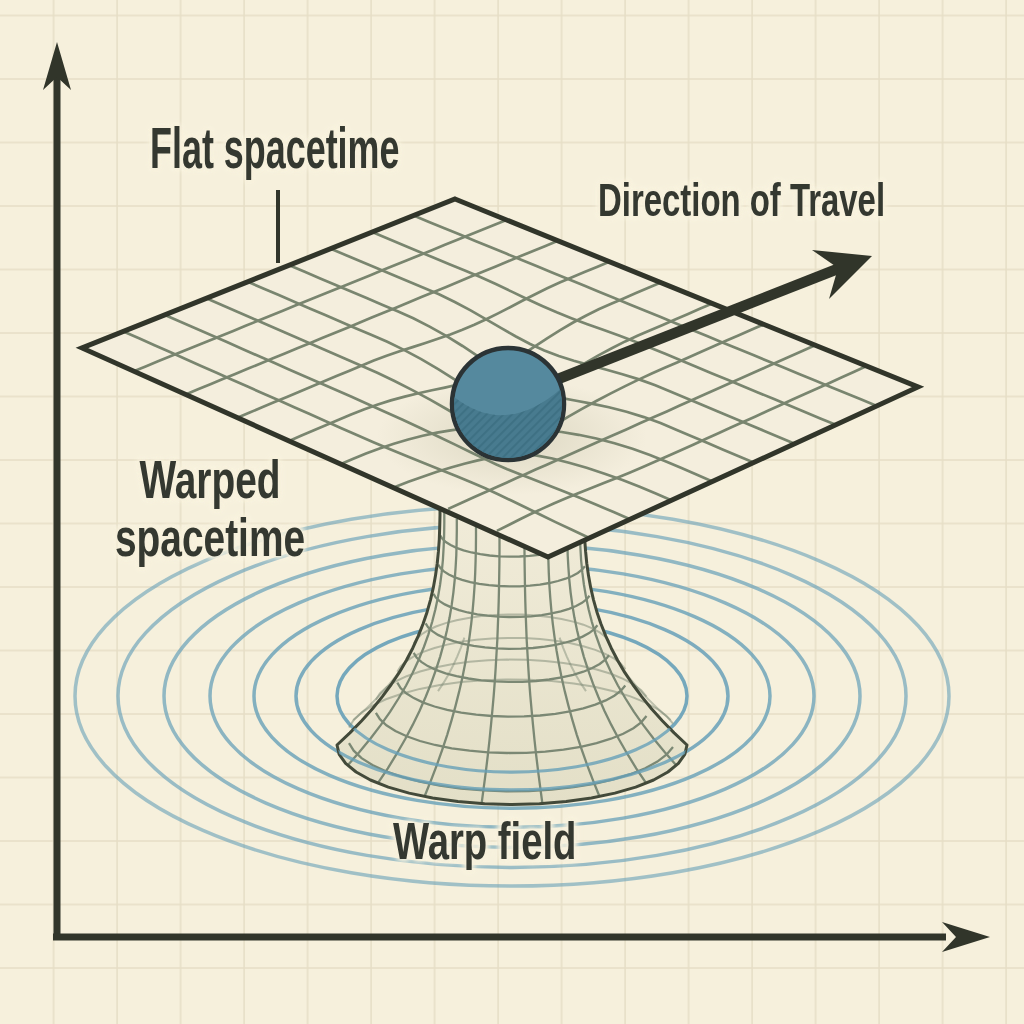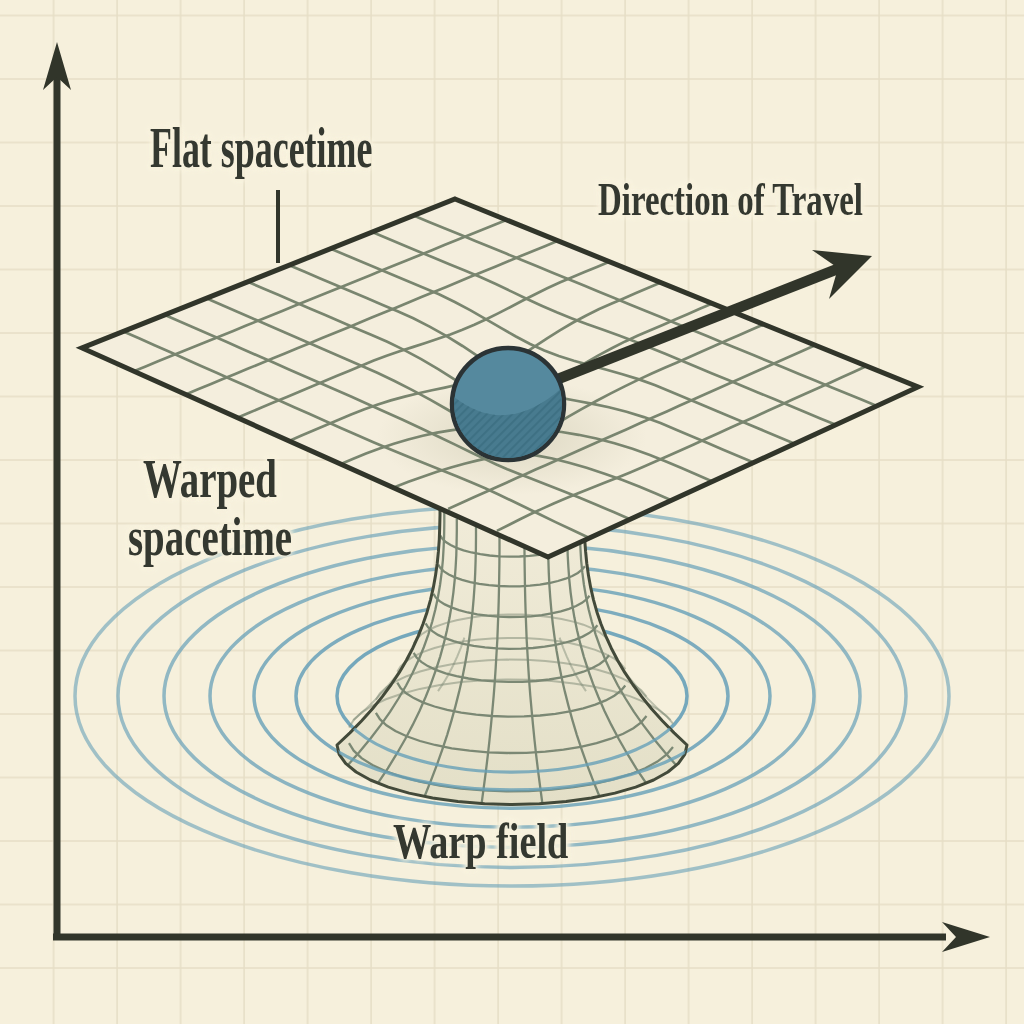--- a/index.html
+++ b/index.html
@@ -1,17 +1,17 @@
 <!DOCTYPE html>
 <html><head>
 <meta charset="utf-8">
 <style>
   html,body{margin:0;padding:0;background:#efe9d6;}
   .stage{position:relative;width:1024px;height:1024px;overflow:hidden;
-         font-family:Liberation Serif, serif;}
+         font-family:Liberation Sans, sans-serif;}
   .stage svg{position:absolute;left:0;top:0;}
   .lbl{position:absolute;color:#343830;font-weight:bold;white-space:nowrap;
        transform-origin:left top;
        text-shadow:0 0 6px #f6f0dc,0 0 6px #f6f0dc,0 0 12px #f6f0dc,
                    2px 2px 8px #f6f0dc,-2px -2px 8px #f6f0dc;}
   .lbl-flat{left:150px;top:115px;font-size:57px;transform:scale(.63,1);}
   .lbl-dir{left:598px;top:172px;font-size:47px;transform:scale(.70,1);}
   .lbl-warped{left:60px;top:450px;width:300px;font-size:54px;line-height:1.08;
               text-align:center;transform:scale(.72,1);transform-origin:center top;}
   .lbl-warpfield{left:393px;top:812px;font-size:51px;transform:scale(.75,1);}

